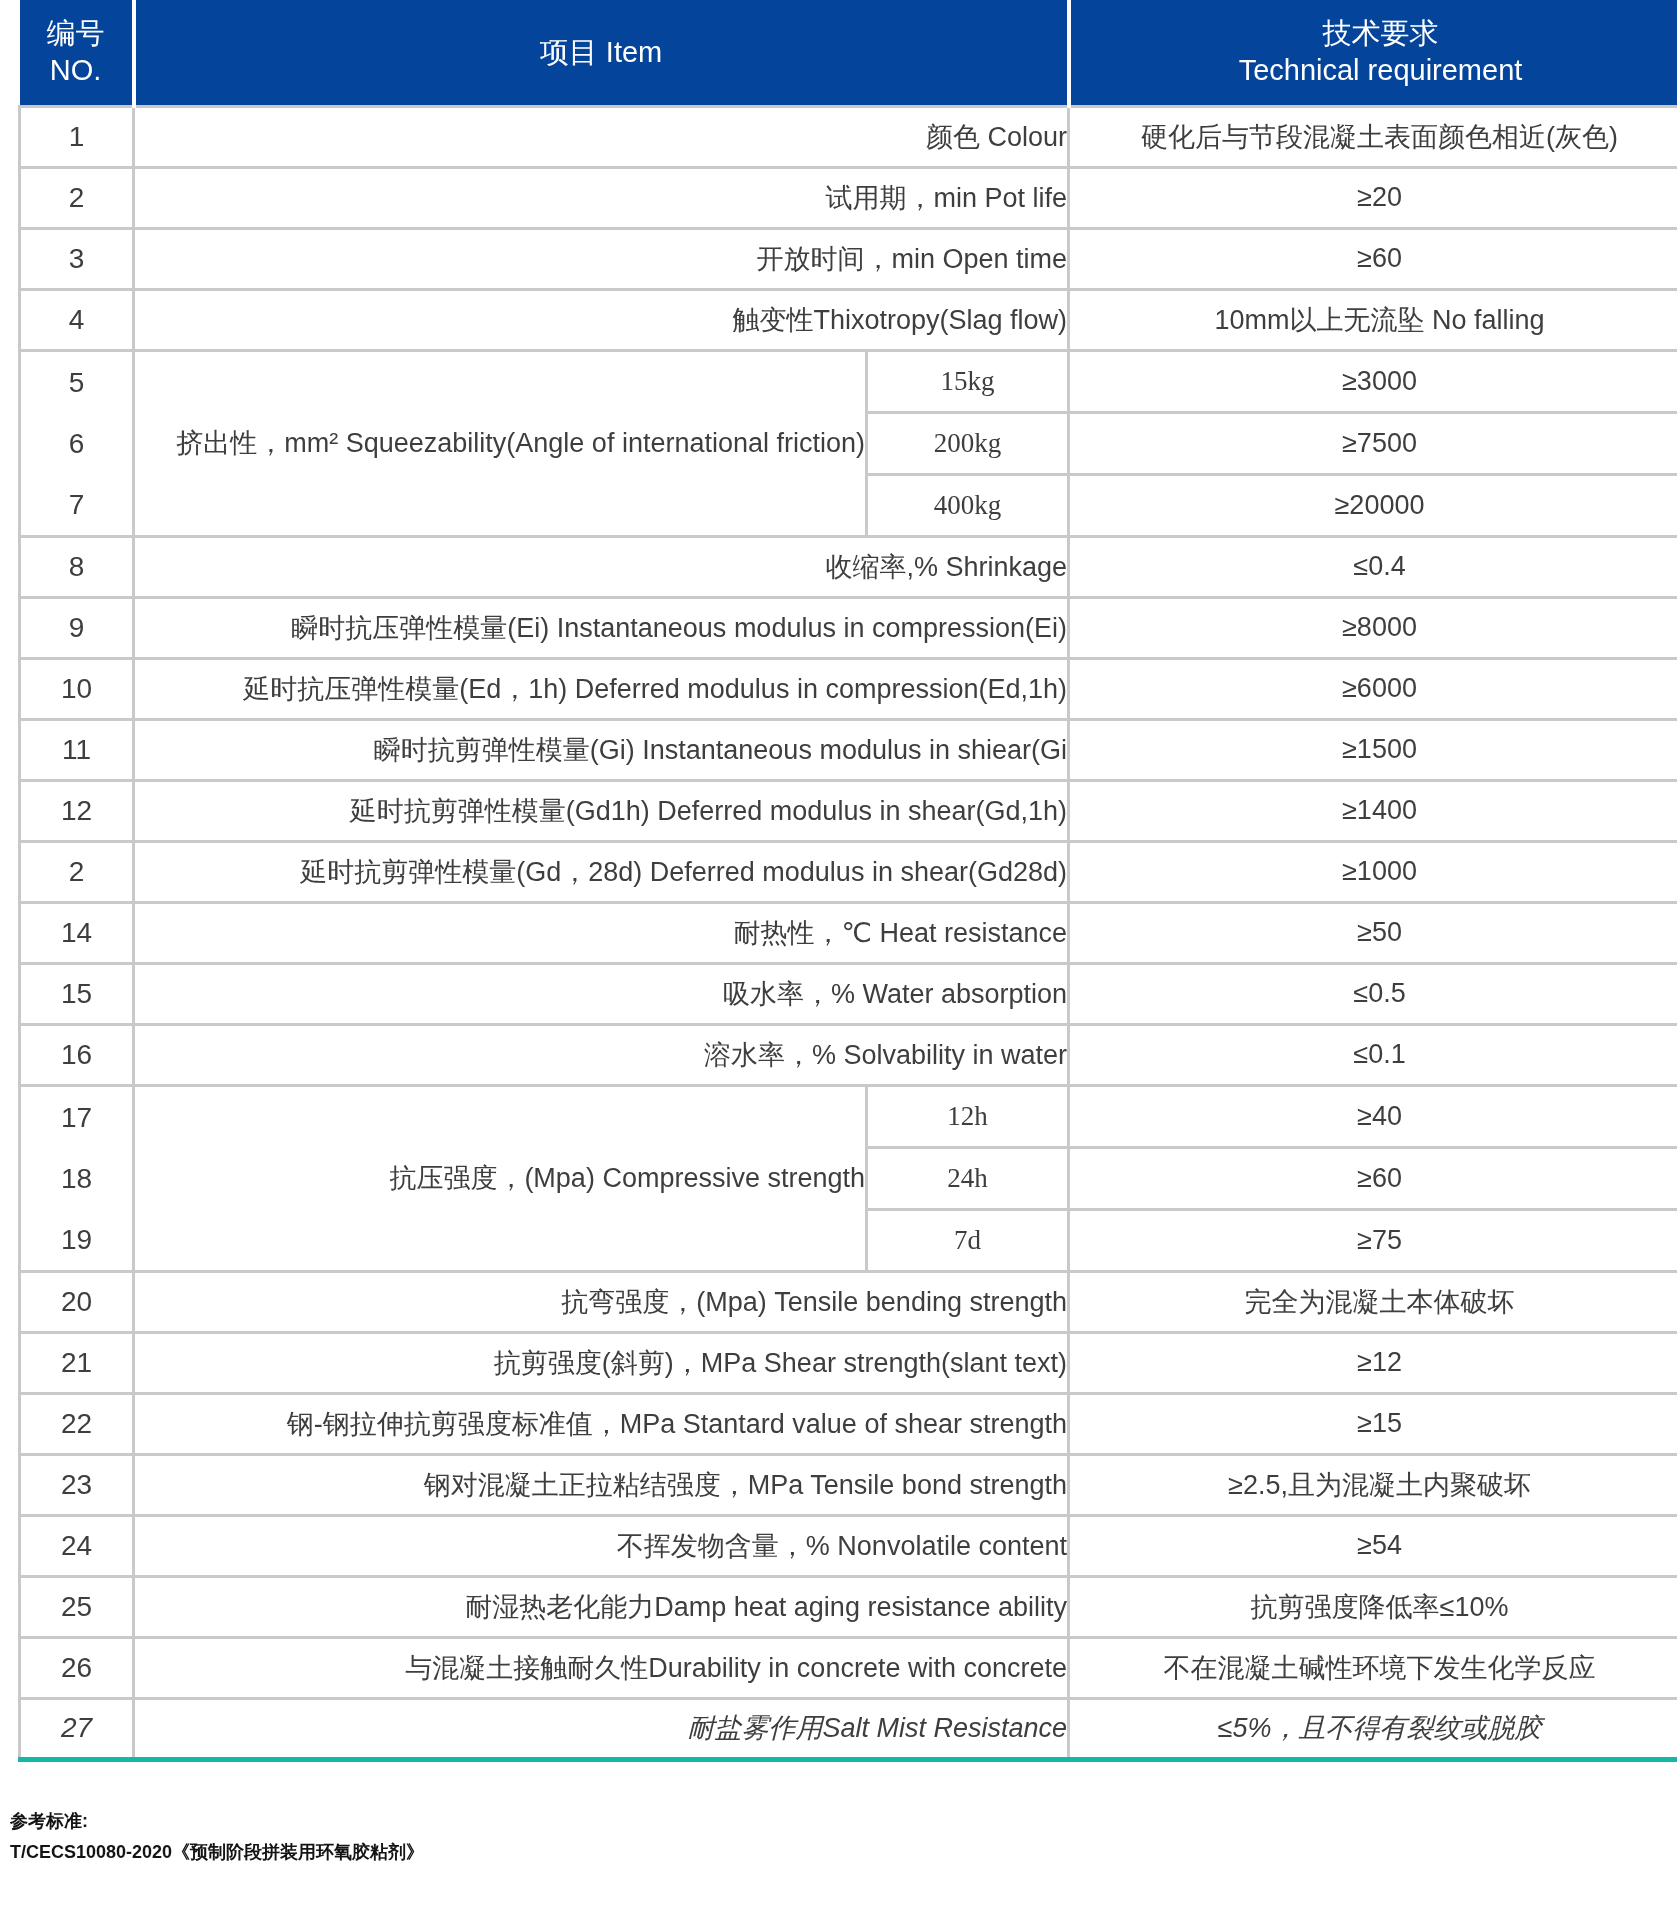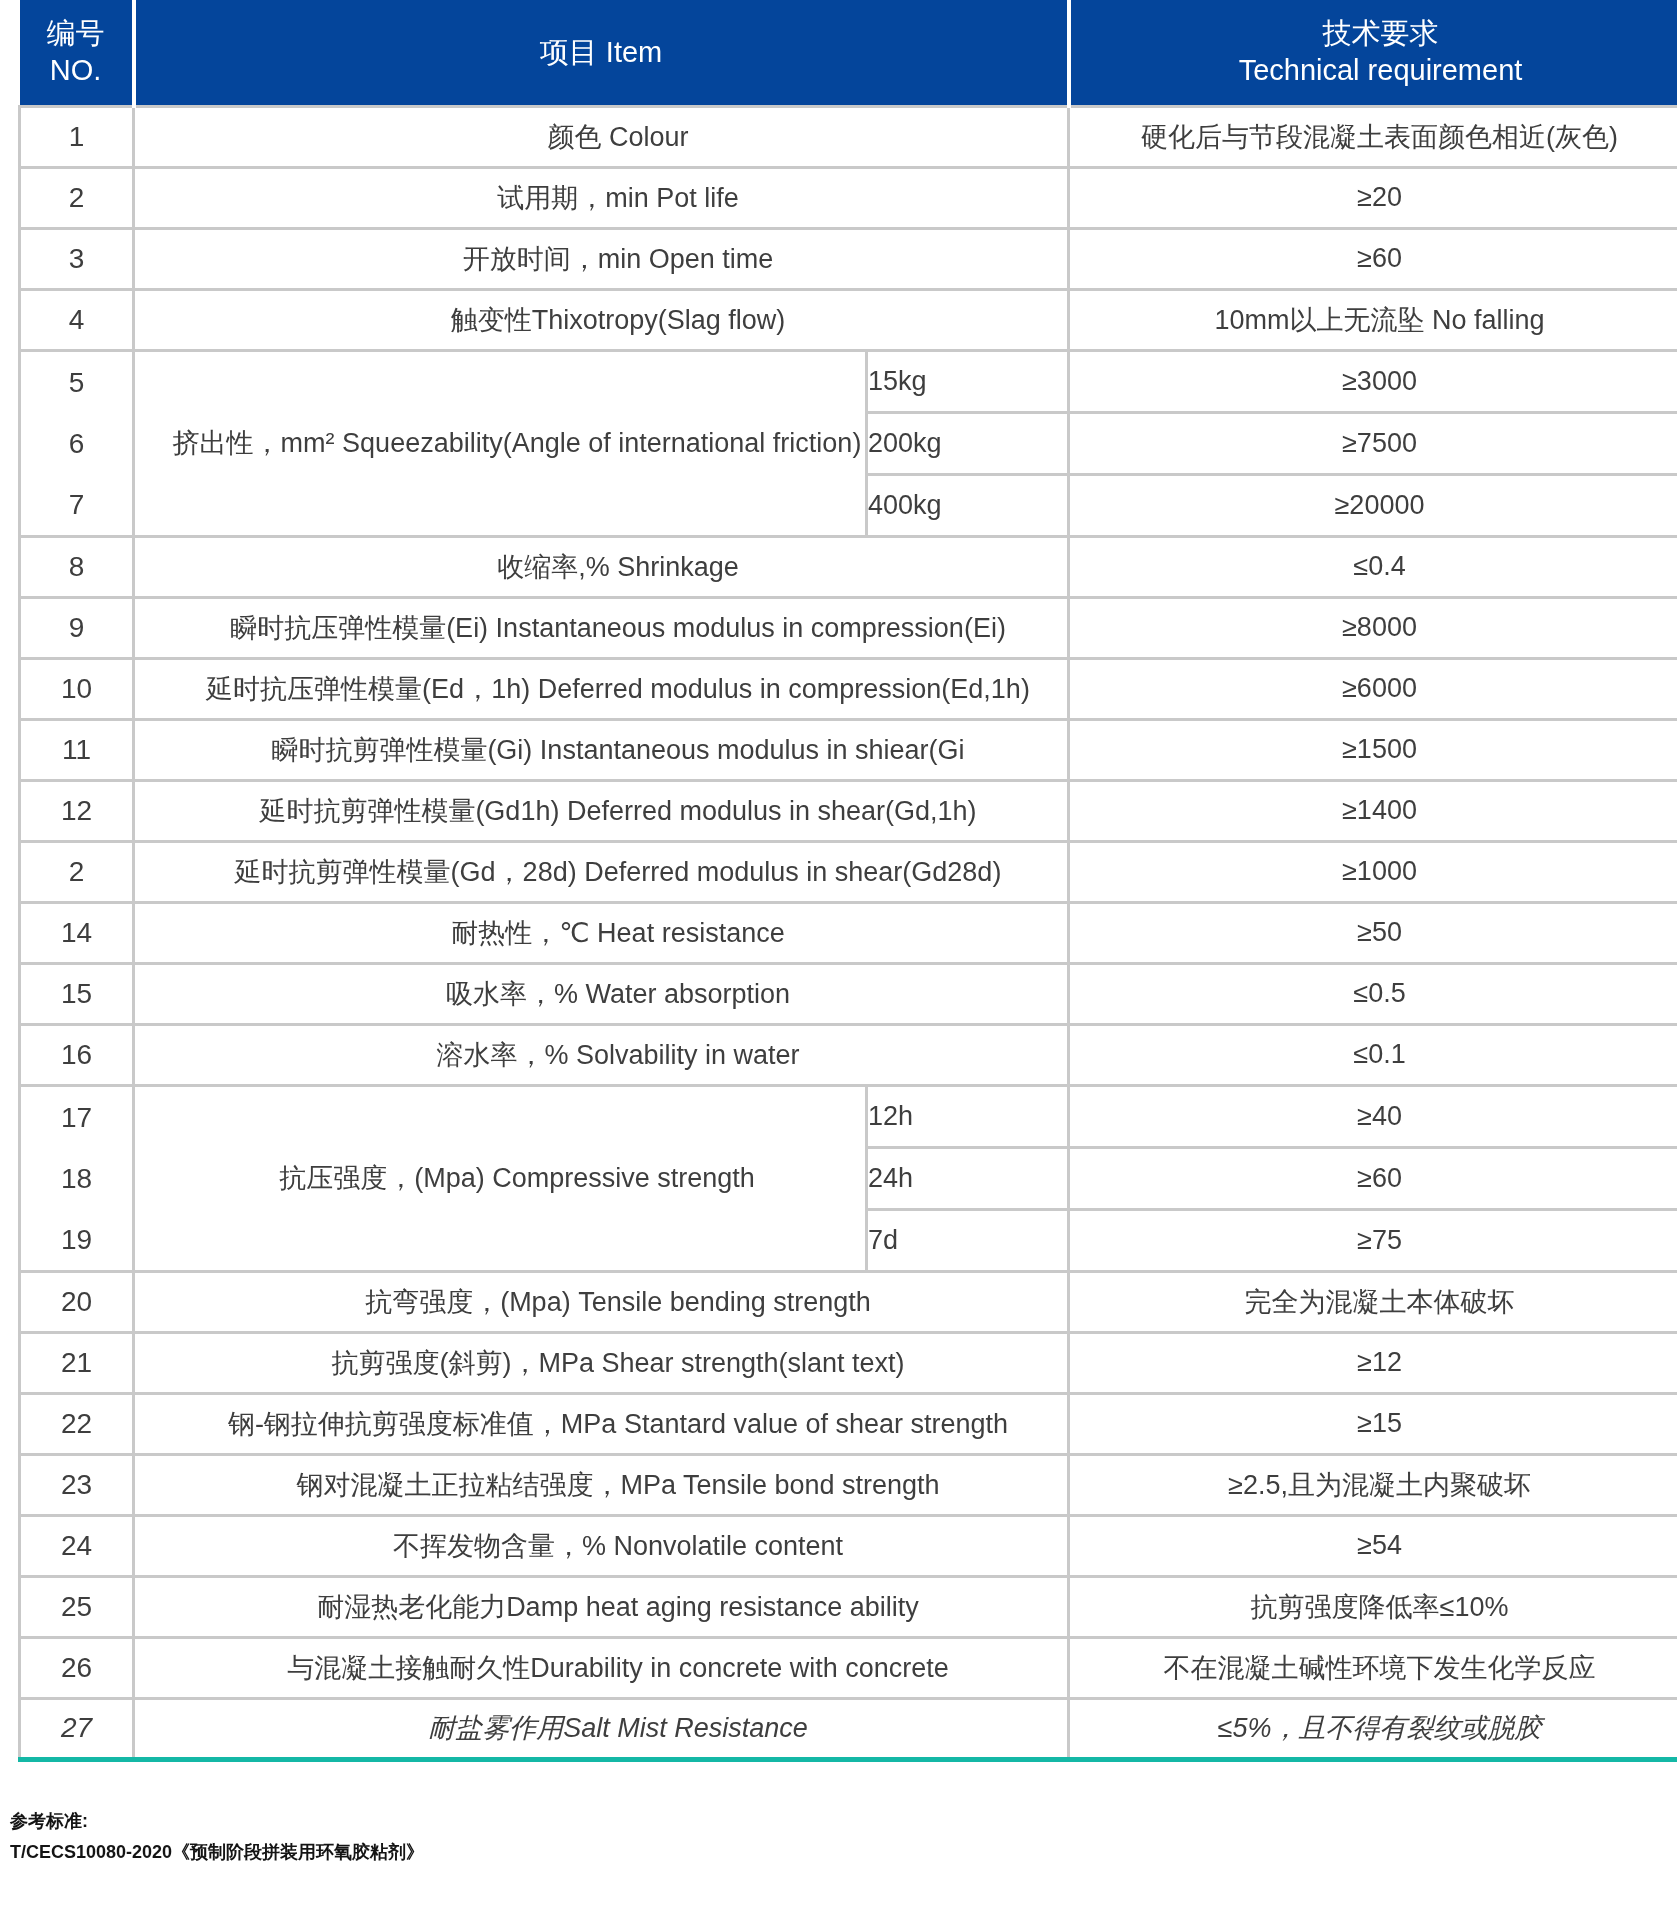--- a/index.html
+++ b/index.html
@@ -47,22 +47,22 @@
   td{
     border:3px solid var(--grid);
     height:61px;
     font-size:27px;
     color:var(--body-text);
     padding:0;
     vertical-align:middle;
     background:#ffffff;
   }
   td.no{text-align:center;font-size:28px;}
-  td.item{text-align:center;padding-left:34px;}
-  td.sub{text-align:left;}
+  td.item{text-align:right;padding-left:34px;}
+  td.sub{text-align:center;font-family:Liberation Serif, serif;}
   td.req{text-align:center;}
   tbody tr:last-child td{border-bottom:5px solid #14b8a6;font-style:italic;}
 
   td.group-no{padding:0;}
   .no-stack{display:flex;flex-direction:column;}
   .no-stack span{line-height:61px;display:block;}
 
   .footer{
     margin-top:44px;
     padding-left:10px;

